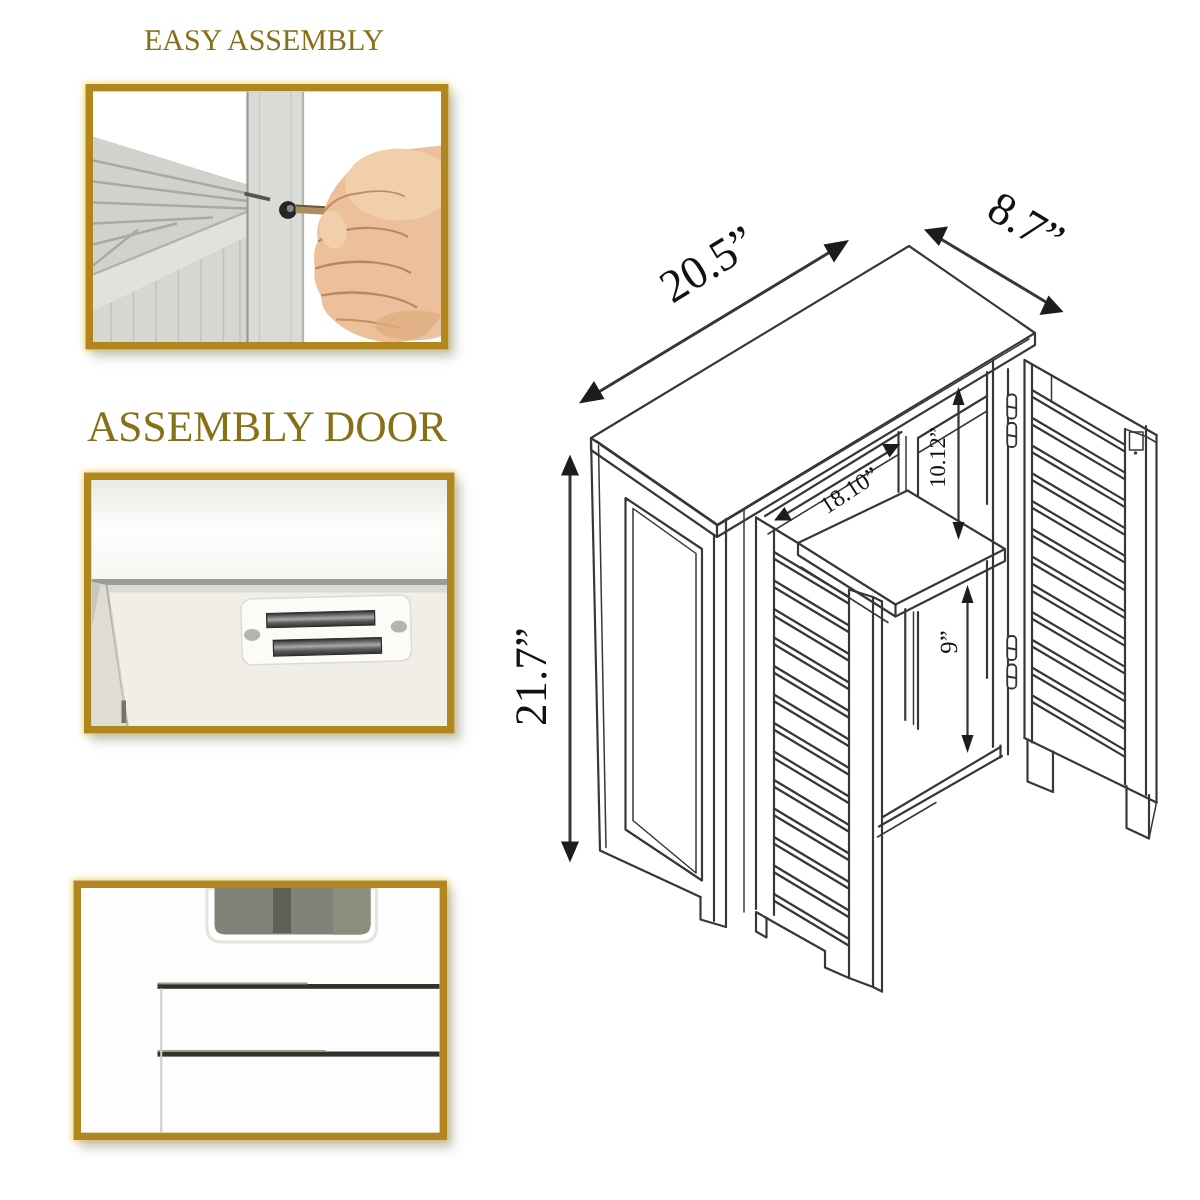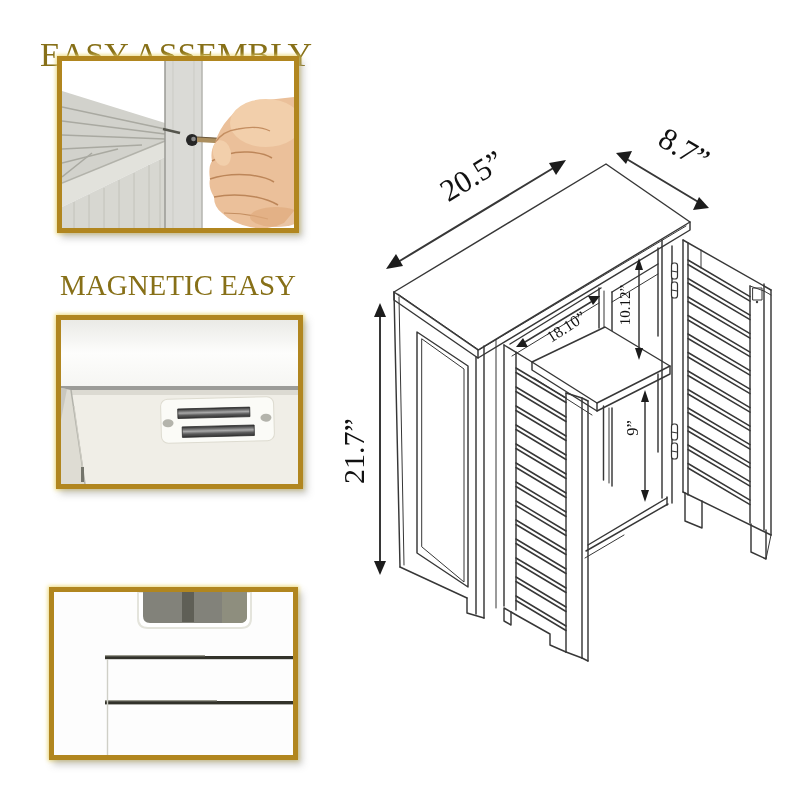--- a/index.html
+++ b/index.html
@@ -8,22 +8,22 @@
   .title{position:absolute;color:#877018;line-height:1;
          white-space:nowrap;transform:translateX(-50%);}
   .pbox{position:absolute;border:5px solid #b1861f;background:#fff;
         box-shadow:4px 5px 7px rgba(140,140,140,0.45), 0 0 4px 1px rgba(238,218,110,0.9);}
   .pbox svg{display:block;}
 </style>
 </head>
 <body>
 <div id="page">
 
-  <div class="title" style="left:176px;top:17px;font-size:34px;letter-spacing:0px;margin-top:21px;">EASY ASSEMBLY</div>
-  <div class="title" style="left:178px;top:271px;font-size:29px;letter-spacing:0px;">MAGNETIC EASY</div>
+  <div class="title" style="left:176px;top:17px;font-size:20px;letter-spacing:0px;">EASY ASSEMBLY</div>
+  <div class="title" style="left:178px;top:271px;font-size:29px;letter-spacing:0px;">ASSEMBLY DOOR</div>
 
   <div class="pbox" style="left:57px;top:56px;width:232px;height:167px;">
   <svg width="232" height="167" viewBox="0 0 232 167">
     <rect x="0" y="0" width="232" height="167" fill="#ffffff"></rect>
 
     <polygon points="0,30 103,62 103,80 0,122" fill="#d2d2cc"></polygon>
     <g stroke="#a9a9a1" stroke-width="1.6">
       <line x1="0" y1="46" x2="103" y2="68"></line>
       <line x1="0" y1="60" x2="103" y2="73"></line>
       <line x1="0" y1="74" x2="103" y2="78"></line>

